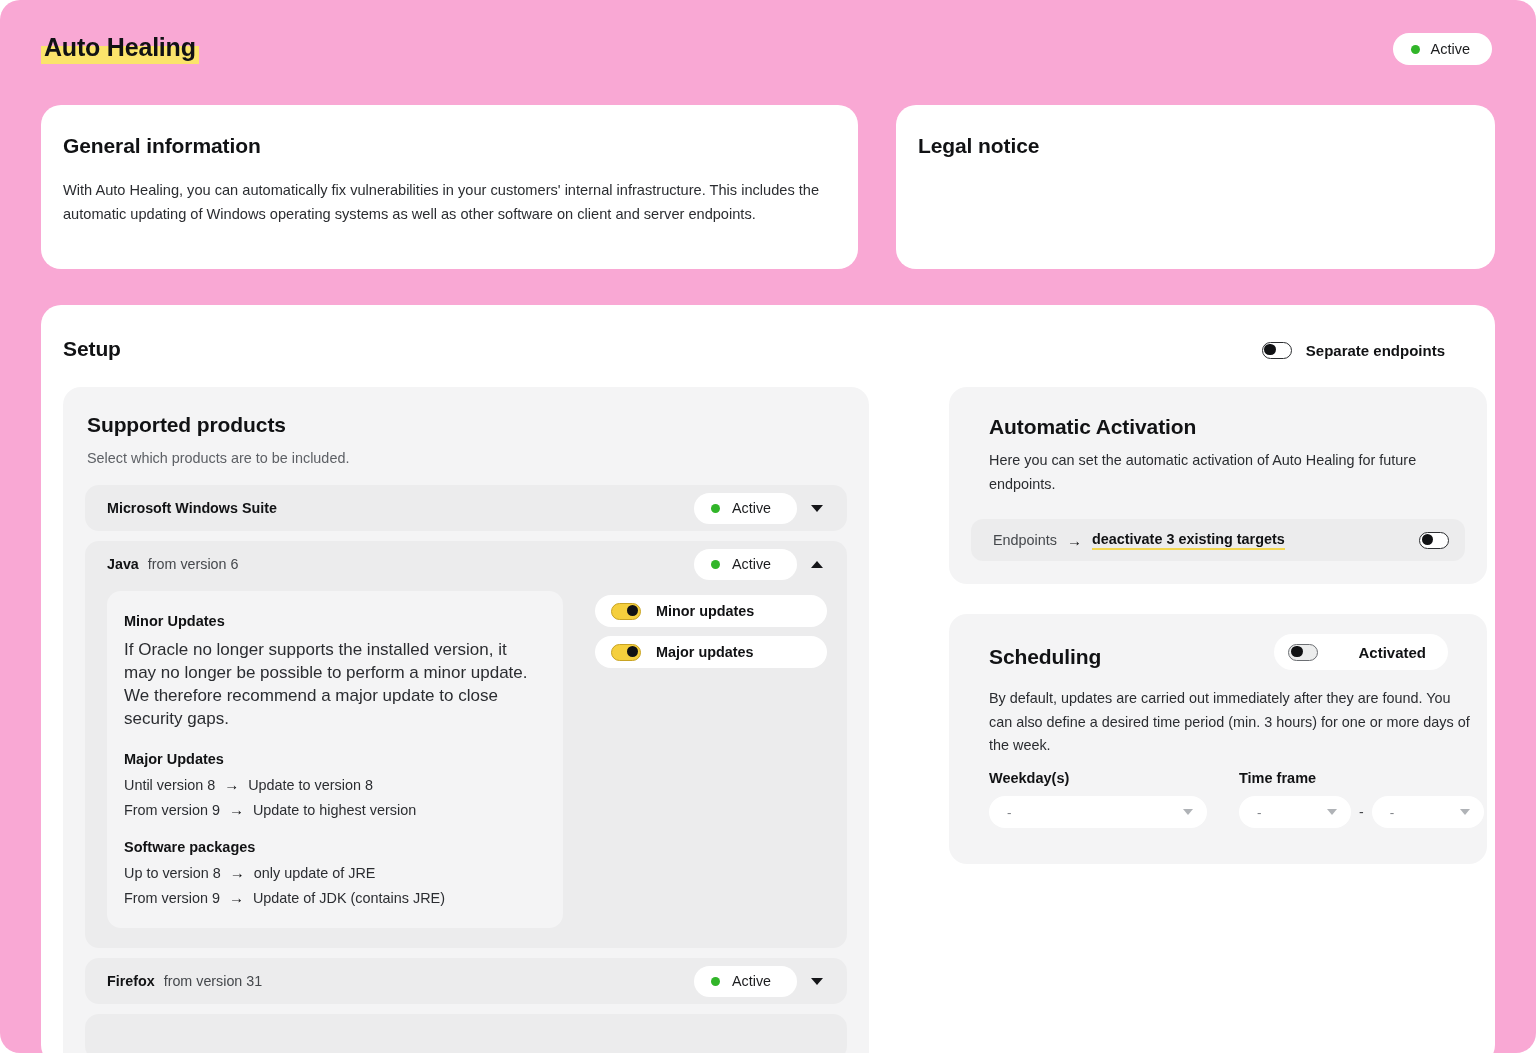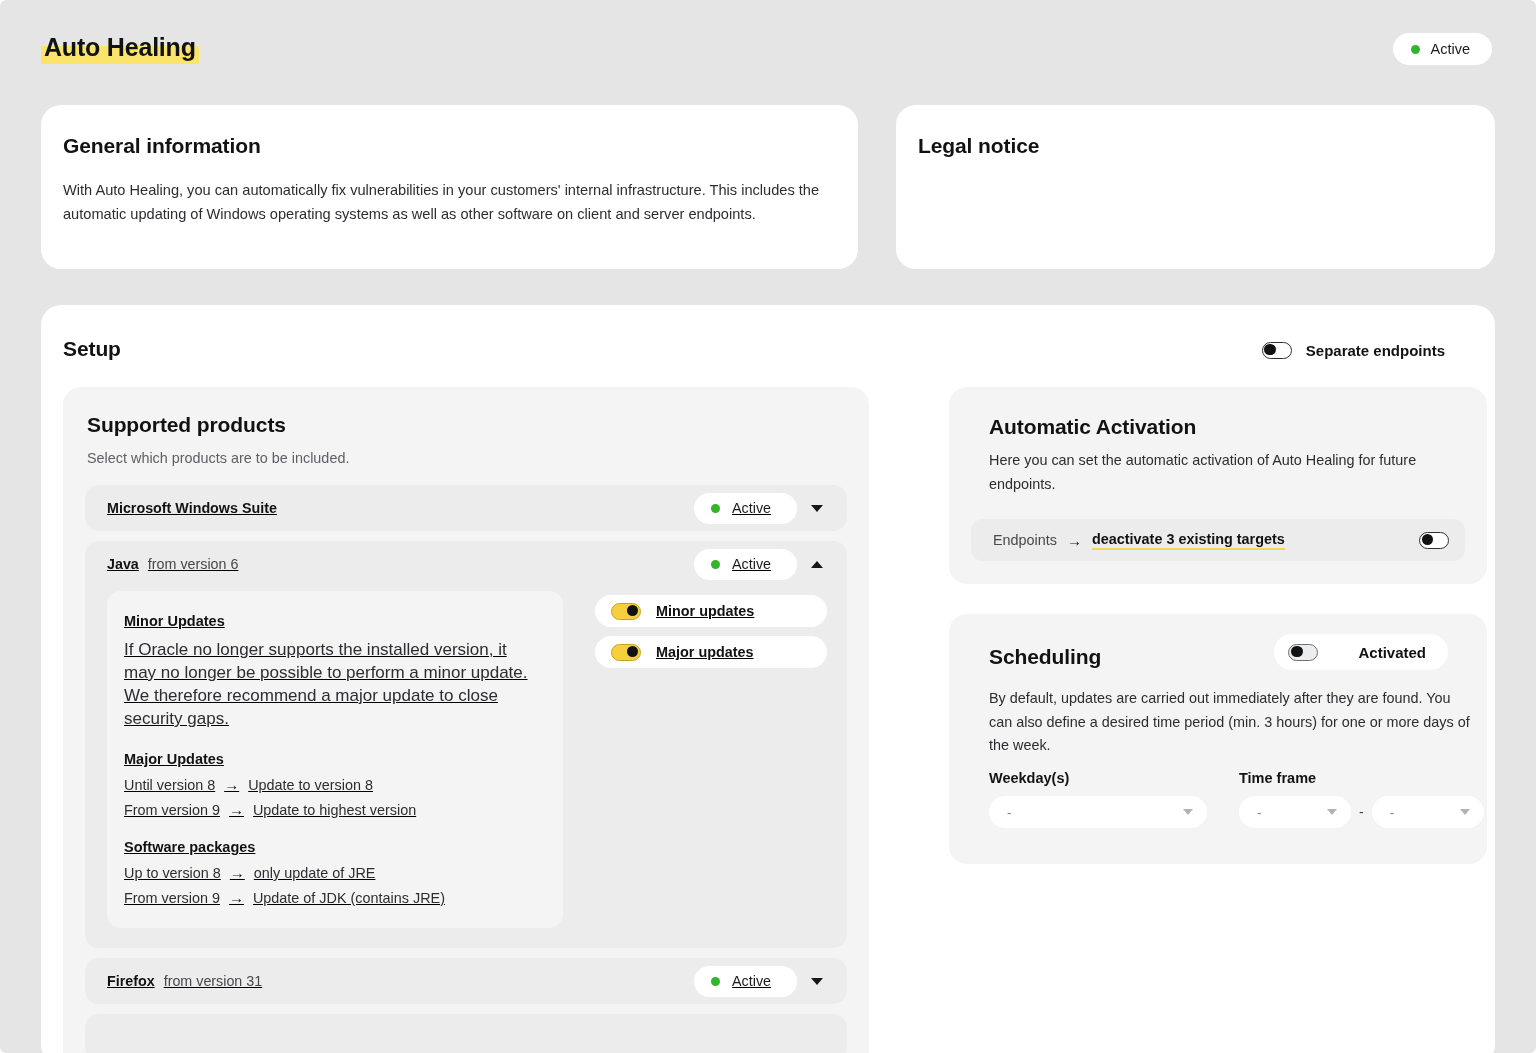--- a/index.html
+++ b/index.html
@@ -5,22 +5,22 @@
   * { box-sizing: border-box; margin: 0; padding: 0; }
   html, body {
     width: 1536px; height: 1053px;
     background: #ffffff;
     font-family: "Liberation Sans", sans-serif;
     overflow: hidden;
   }
   .page {
     position: relative;
     width: 1536px; height: 1053px;
-    background: #e5e5e5;
-    border-radius: 6px;
+    background: #f9a8d4;
+    border-radius: 20px;
     overflow: hidden;
   }
 
   
   .header {
     position: absolute; left: 0; top: 0;
     width: 1536px; height: 96px;
   }
   .page-title {
     position: absolute; left: 41px; top: 32px;
@@ -112,21 +112,21 @@
   #supported-panel { left: 22px; top: 82px; width: 806px; height: 700px; }
   #supported-title { position: absolute; left: 24px; top: 26px; }
   #supported-sub {
     position: absolute; left: 24px; top: 63px;
     font-size: 14.4px; color: #5d6065;
   }
 
   .product-list { position: absolute; left: 22px; top: 98px; width: 762px; }
   .product-row {
     background: #ececed; border-radius: 14px;
-    margin-bottom: 10px; position: relative; text-decoration: underline;
+    margin-bottom: 10px; position: relative;
   }
   .product-head {
     height: 46px; display: flex; align-items: center;
     padding: 0 10px 0 22px;
   }
   .prod-name { font-size: 14.3px; font-weight: 700; color: #111214; }
   .prod-version { font-size: 14.3px; color: #45484c; margin-left: 9px; }
   .prod-right { margin-left: auto; display: flex; align-items: center; gap: 14px; }
   .active-pill {
     background: #ffffff; border-radius: 16px; height: 31px;

